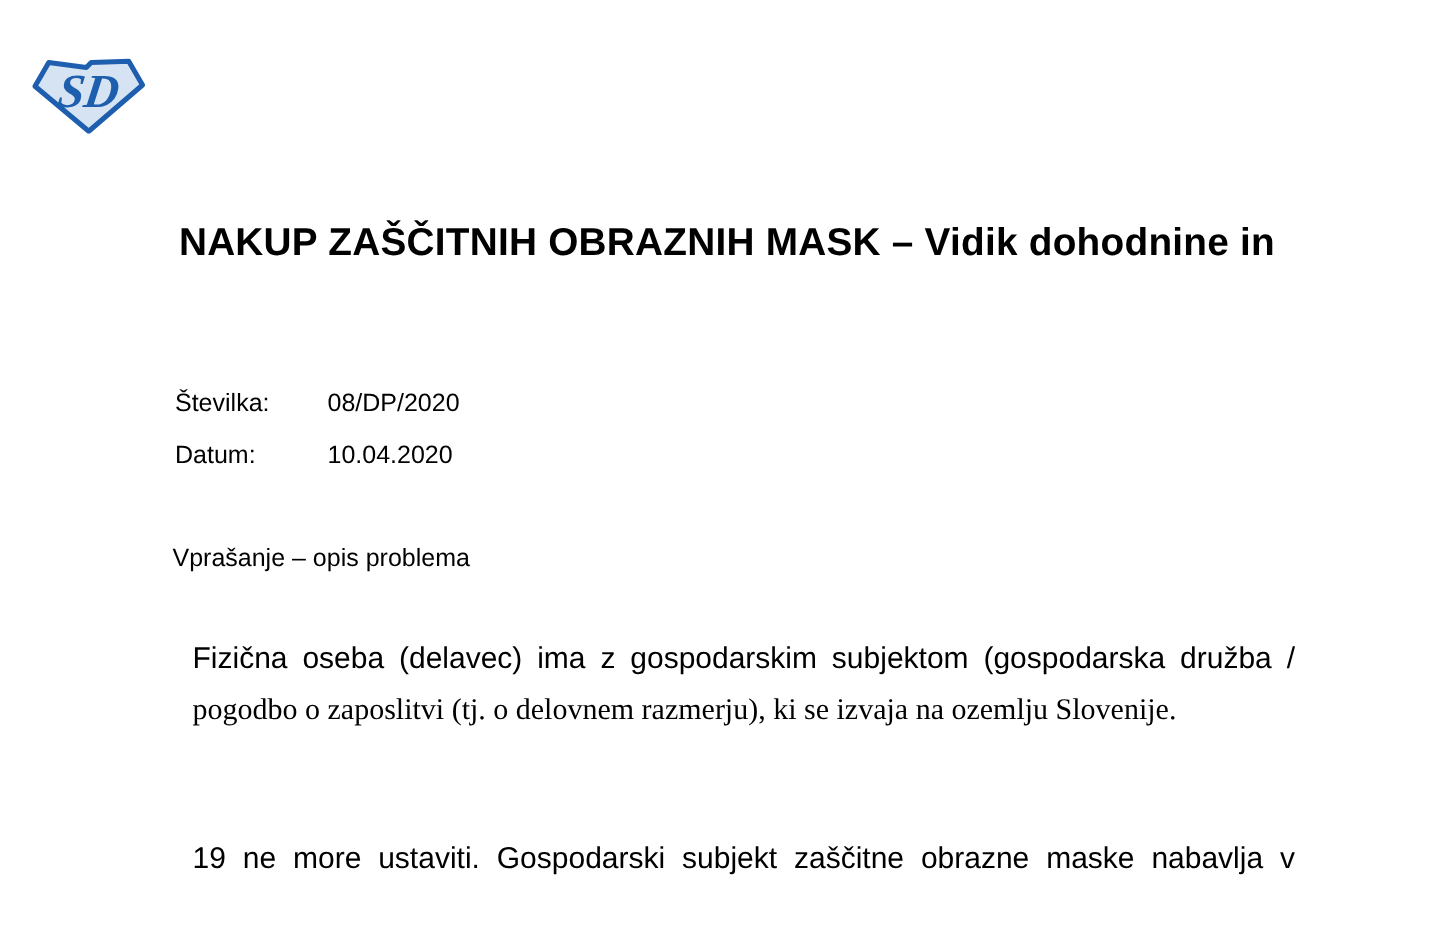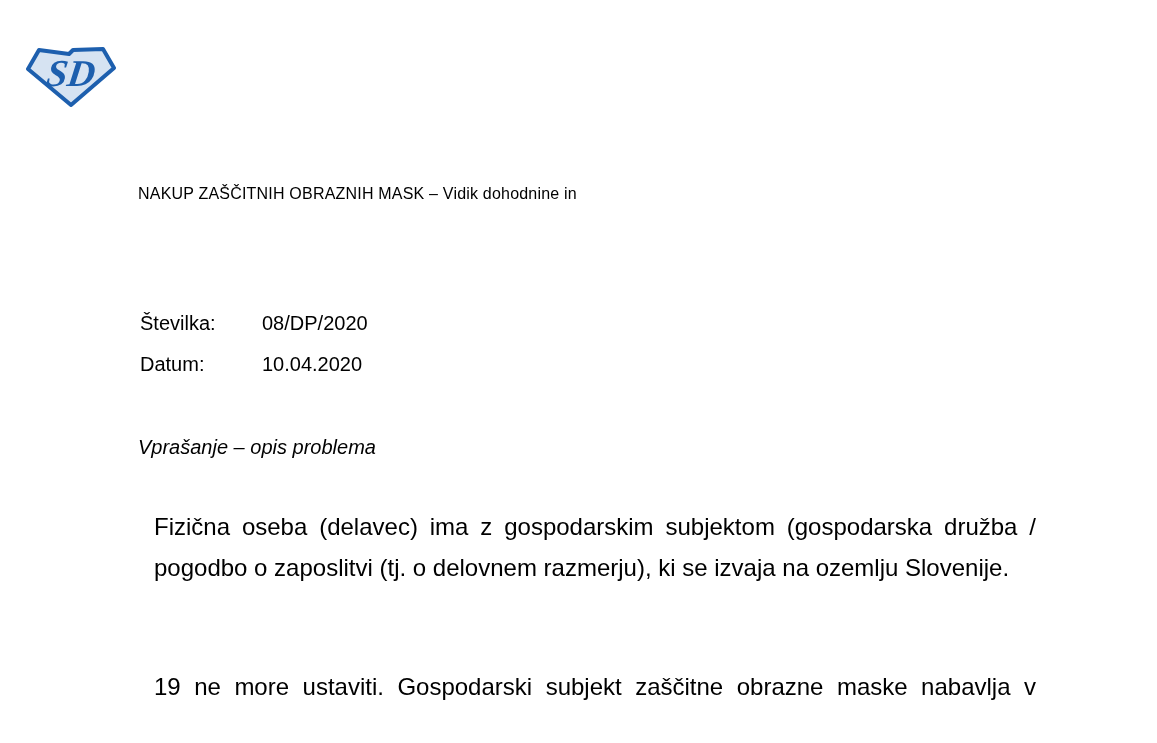--- a/index.html
+++ b/index.html
@@ -28,23 +28,23 @@
     position: absolute;
     left: 138px;
     width: 882px;
     top: 0;
   }
   .title {
     position: absolute;
     top: 171px;
     left: 0;
     width: 100%;
-    text-align: left;
-    font-size: 16px;
-    font-weight: 400;
+    text-align: right;
+    font-size: 31px;
+    font-weight: 700;
     line-height: 46px;
     letter-spacing: 0.2px;
   }
   .meta {
     position: absolute;
     top: 303px;
     left: 2px;
     width: 100%;
     font-size: 20px;
     line-height: 41px;
@@ -53,39 +53,39 @@
     display: inline-block;
     width: 122px;
   }
   .section-heading {
     position: absolute;
     top: 427px;
     left: 0;
     width: 100%;
     font-size: 20px;
     line-height: 40px;
-    font-style: italic;
   }
   .para {
     position: absolute;
     left: 16px;
     width: 100%;
     font-size: 24px;
     line-height: 40.5px;
   }
   .para-1 { top: 507px; }
   .para-2 { top: 667px; }
   .jline {
     width: 100%;
     text-align: justify;
     text-align-last: justify;
     white-space: normal;
   }
   .jline.last-line {
     text-align-last: left;
+    font-family: Liberation Serif, serif;
   }
   .logo-letters {
     font-family: "Liberation Serif", serif;
     font-weight: 700;
     font-style: italic;
   }
 </style>
 </head>
 <body>
 

